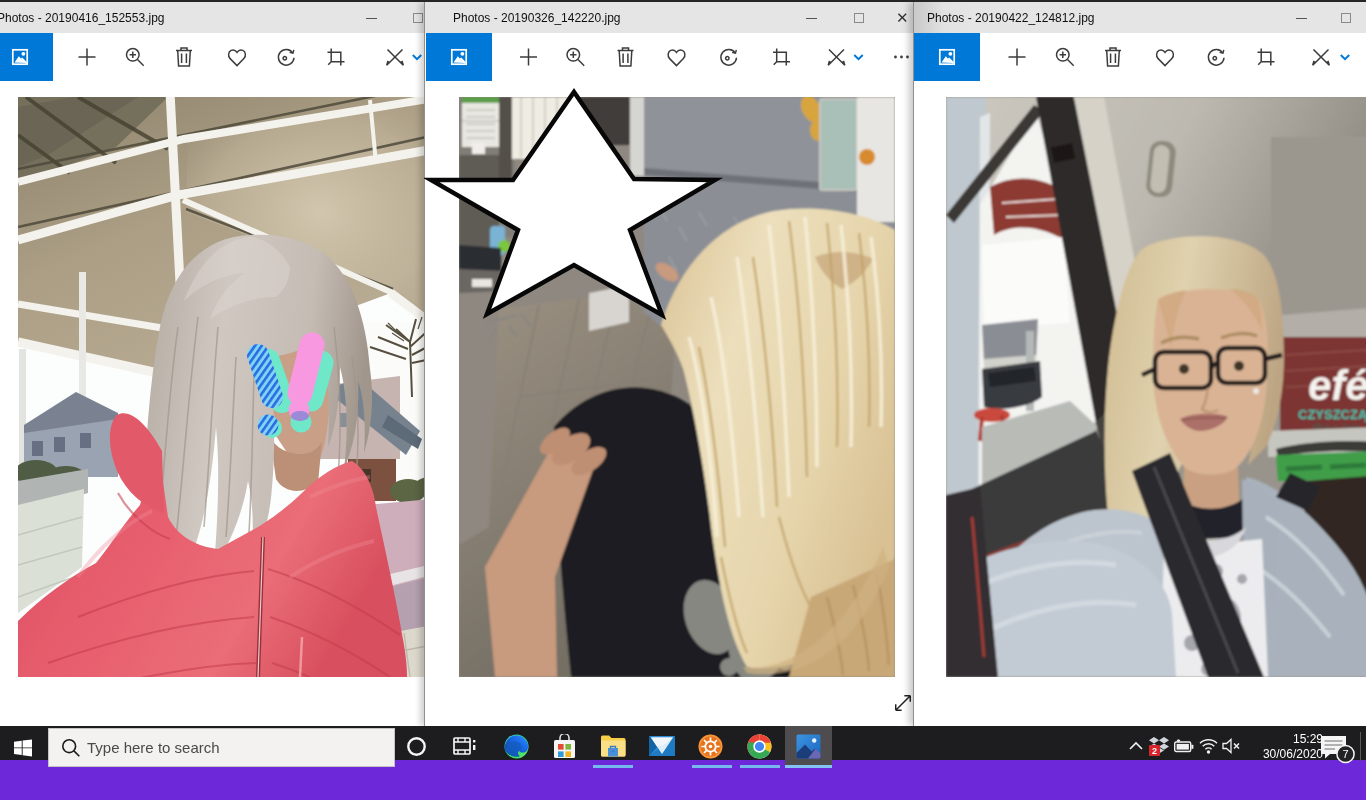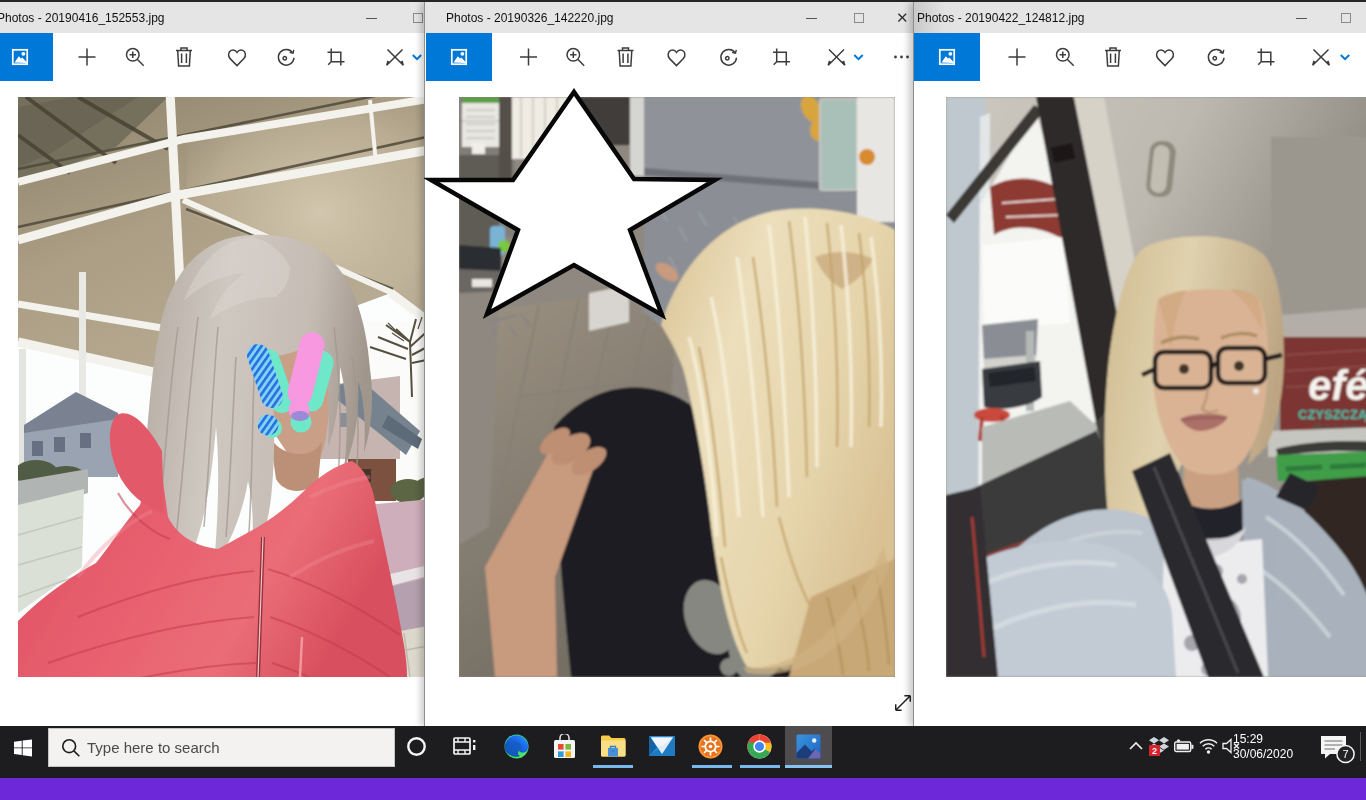--- a/index.html
+++ b/index.html
@@ -11,25 +11,25 @@
 .tb{position:relative;height:31px;background:#e5e5e5}
 .tb .t{font-size:12px;color:#101010;padding-left:10px;line-height:32px;white-space:nowrap;transform:translateZ(0)}
 .mindash{position:absolute;top:16px;width:11px;height:1px;background:#555}
 .maxsq{position:absolute;top:11px;width:8px;height:8px;border:1px solid #8a8a8a}
 .closex{position:absolute;top:0;font-size:15px;color:#333;line-height:31px}
 .bar{position:relative;height:48px;background:#fff}
 .blue{position:absolute;top:0;width:66px;height:48px;background:#0078d7}
 .icons{position:absolute;left:0;top:0;width:100%;height:48px}
 .photo{position:absolute}
 
-#taskbar{position:absolute;left:0;top:726px;width:1366px;height:52px;background:#1d1d20;z-index:10}
+#taskbar{position:absolute;left:0;top:726px;width:1366px;height:34px;background:#1d1d20;z-index:10}
 #search{position:absolute;left:48px;top:2px;width:347px;height:39px;background:#f3f2f1;border:1px solid #c4c4c4;box-sizing:border-box}
 #search .stxt{position:absolute;left:38px;top:10px;font-size:15px;color:#4a4a4a;transform:translateZ(0)}
 .underline{position:absolute;top:39px;height:3px;background:#76b9ed}
-#traytime{position:absolute;top:6px;width:90px;color:#fff;font-size:12px;text-align:left;line-height:15px;transform:translateZ(0)}
+#traytime{position:absolute;top:6px;width:90px;color:#fff;font-size:12px;text-align:right;line-height:15px;transform:translateZ(0)}
 </style>
 </head>
 <body>
 <div id="screen">
 <div id="topline"></div>
 
 <div class="win" id="w1" style="left:-13px;width:440px;z-index:1">
   <div class="tb">
     <div class="t">Photos - 20190416_152553.jpg</div>
     <div class="mindash" style="left:379px"></div>
@@ -251,21 +251,21 @@
       <circle cx="283" cy="325" r="10.5" fill="#6ee8c8"></circle>
       <path d="M294 248 L282 296" stroke="#f898e0" stroke-width="25" stroke-linecap="round"></path>
       <circle cx="281" cy="313" r="10.5" fill="#f898e0"></circle>
       <ellipse cx="282" cy="319" rx="9" ry="5" fill="#9a8ad8"></ellipse>
     </g>
   </svg>
 </div>
 
 <div class="win" id="w2" style="left:424px;width:488px;z-index:2;border-left:1px solid #8f8f8f;box-shadow:-4px 0 6px rgba(0,0,0,0.18)">
   <div class="tb">
-    <div class="t" style="padding-left:21px">Photos - 20190326_142220.jpg</div>
+    <div class="t" style="padding-left:28px">Photos - 20190326_142220.jpg</div>
     <div class="mindash" style="left:381px"></div>
     <div class="maxsq" style="left:429px"></div>
     <div class="closex" style="left:471px">✕</div>
   </div>
   <div class="bar">
     <div class="blue" style="left:1px"><svg width="66" height="48" viewBox="0 0 66 48">
             <use href="#imgicon" x="33" y="24"></use>
           </svg></div>
     <svg class="icons" width="487" height="48" viewBox="0 0 487 48">
       <use href="#ic-plus" x="103" y="24"></use>
@@ -404,21 +404,21 @@
       <path d="M284 570 C308 574 340 562 366 538 C390 516 410 484 424 450 L430 470 C414 510 392 540 366 558 C340 576 308 580 288 576 Z" fill="#cfb180" opacity="0.7"></path>
     </g>
   </svg>
   <svg style="position:absolute;left:468px;top:691px" width="20" height="20" viewBox="0 0 22 22">
     <path d="M3 19 L19 3 M3 19 L3 12.5 M3 19 L9.5 19 M19 3 L12.5 3 M19 3 L19 9.5" stroke="#222" stroke-width="1.6" fill="none"></path>
   </svg>
 </div>
 
 <div class="win" id="w3" style="left:913px;width:453px;z-index:3;border-left:1px solid #8f8f8f;box-shadow:-4px 0 7px rgba(0,0,0,0.22)">
   <div class="tb" style="background:linear-gradient(90deg,#c9c9c9 0,#e2e2e2 30px,#e5e5e5 60px)">
-    <div class="t" style="padding-left:3px">Photos - 20190422_124812.jpg</div>
+    <div class="t" style="padding-left:13px">Photos - 20190422_124812.jpg</div>
     <div class="mindash" style="left:382px"></div>
     <div class="maxsq" style="left:427px"></div>
   </div>
   <div class="bar">
     <div class="blue"><svg width="66" height="48" viewBox="0 0 66 48">
             <use href="#imgicon" x="33" y="24"></use>
           </svg></div>
     <svg class="icons" width="453" height="48" viewBox="0 0 453 48">
       <use href="#ic-plus" x="103" y="24"></use>
       <use href="#ic-zoom" x="151" y="24"></use>

